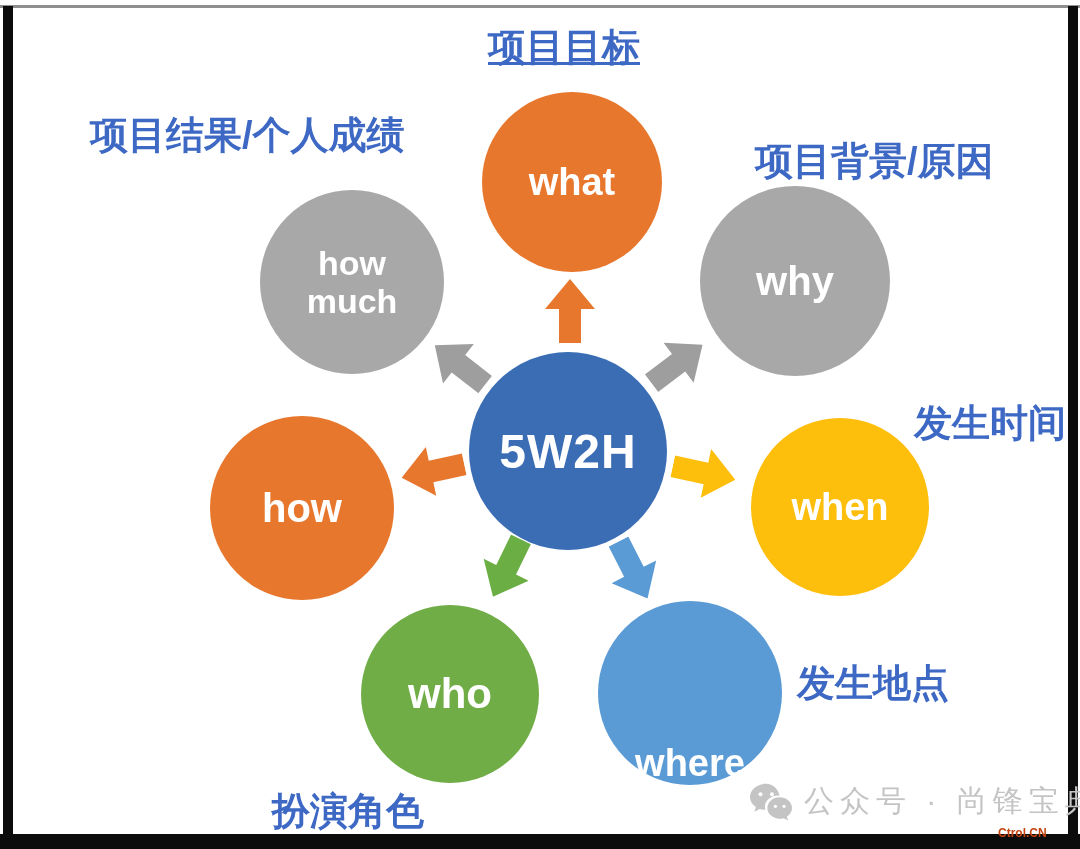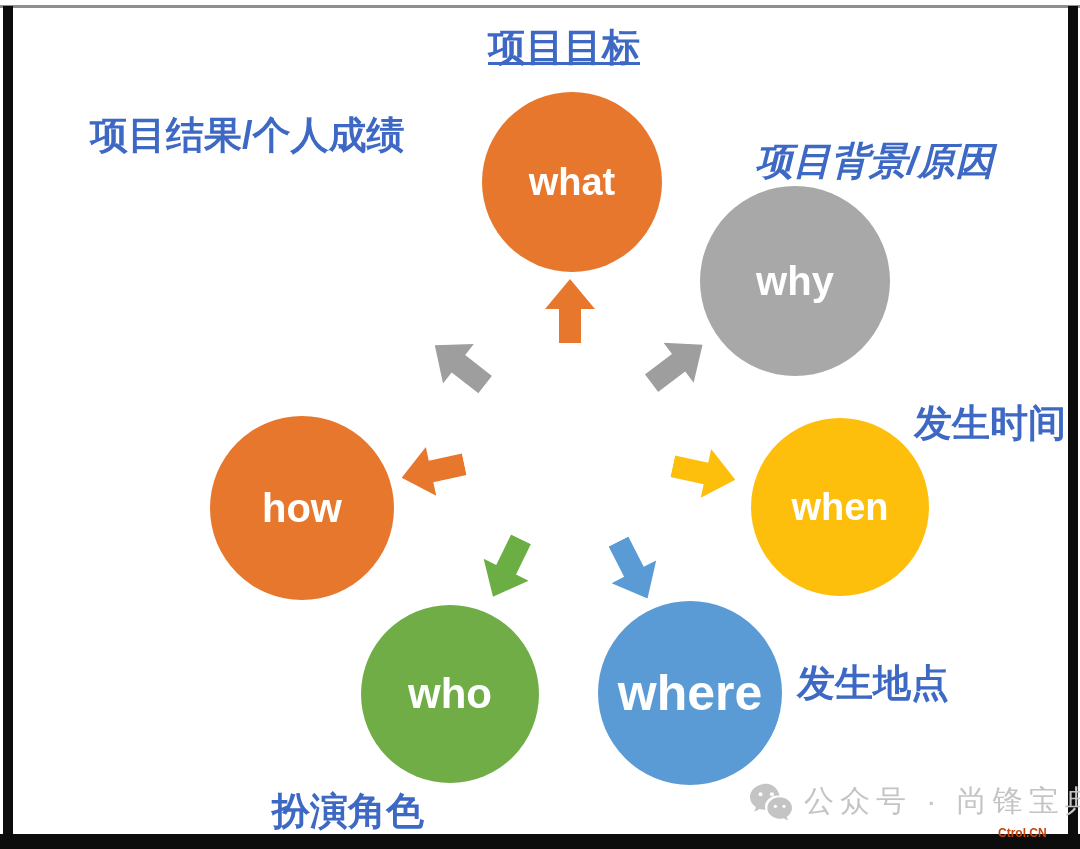--- a/index.html
+++ b/index.html
@@ -15,21 +15,21 @@
   
   .circle{
     position:absolute;border-radius:50%;display:flex;align-items:center;justify-content:center;
     color:#fff;font-weight:bold;text-align:center;
   }
   .circle span{display:block;}
   .c-center{left:469px;top:352px;width:198px;height:198px;font-size:48px;letter-spacing:1px;}
   .c-what  {left:482px;top:92px; width:180px;height:180px;font-size:38px;}
   .c-why   {left:700px;top:186px;width:190px;height:190px;font-size:40px;}
   .c-when  {left:751px;top:418px;width:178px;height:178px;font-size:38px;}
-  .c-where {left:598px;top:601px;width:184px;height:184px;font-size:50px;}
+  .c-where {left:598px;top:601px;width:184px;height:184px;font-size:38px;align-items:flex-end;}
   .c-who   {left:361px;top:605px;width:178px;height:178px;font-size:42px;}
   .c-how   {left:210px;top:416px;width:184px;height:184px;font-size:40px;}
   .c-howmuch{left:260px;top:190px;width:184px;height:184px;font-size:34px;line-height:1.12;}
   .c-howmuch span{width:130px;margin:0 auto;}
   
   .annot{position:absolute;font-weight:bold;font-size:38px;white-space:nowrap;}
   .a-what   {left:488px;top:22px;text-decoration:underline;}
   .a-why    {left:755px;top:136px;}
   .a-when   {left:898px;top:398px;}
   .a-where  {left:797px;top:658px;}
@@ -55,21 +55,21 @@
 <body>
 
 <div id="stage">
 
   <div class="frame-top"></div>
   <div class="frame-left"></div>
   <div class="frame-right"></div>
   <div class="frame-bottom"></div>
 
   <div class="annot a-what" style="color: rgb(61, 104, 196);">项目目标</div>
-  <div class="annot a-why" style="color: rgb(61, 104, 196); font-style: italic;">项目背景/原因</div>
+  <div class="annot a-why" style="color: rgb(61, 104, 196);">项目背景/原因</div>
   <div class="annot a-when" style="color: rgb(61, 104, 196); margin-left: 16px;">发生时间</div>
   <div class="annot a-where" style="color: rgb(61, 104, 196);">发生地点</div>
   <div class="annot a-who" style="color: rgb(61, 104, 196);">扮演角色</div>
   <div class="annot a-howmuch" style="color: rgb(61, 104, 196);">项目结果/个人成绩</div>
 
   <svg class="arrow ar-what" viewBox="0 0 64 50">
       <polygon points="0,14 34,14 34,0 64,25 34,50 34,36 0,36" style="fill: rgb(232, 119, 46);"></polygon>
     </svg>
   <svg class="arrow ar-why" viewBox="0 0 64 50">
       <polygon points="0,14 34,14 34,0 64,25 34,50 34,36 0,36" style="fill: rgb(158, 158, 158);"></polygon>
@@ -83,37 +83,43 @@
   <svg class="arrow ar-who" viewBox="0 0 64 50">
       <polygon points="0,14 34,14 34,0 64,25 34,50 34,36 0,36" style="fill: rgb(106, 174, 68);"></polygon>
     </svg>
   <svg class="arrow ar-how" viewBox="0 0 64 50">
       <polygon points="0,14 34,14 34,0 64,25 34,50 34,36 0,36" style="fill: rgb(232, 119, 46);"></polygon>
     </svg>
   <svg class="arrow ar-howmuch" viewBox="0 0 64 50">
       <polygon points="0,14 34,14 34,0 64,25 34,50 34,36 0,36" style="fill: rgb(158, 158, 158);"></polygon>
     </svg>
 
+  <div class="circle c-center" style="background-color: rgb(59, 109, 181);">
+    <span>5W2H</span>
+  </div>
   <div class="circle c-what" style="background-color: rgb(232, 119, 46);">
     <span>what</span>
   </div>
   <div class="circle c-why" style="background-color: rgb(168, 168, 168);">
     <span>why</span>
   </div>
   <div class="circle c-when" style="background-color: rgb(253, 190, 12);">
     <span>when</span>
   </div>
   <div class="circle c-where" style="background-color: rgb(91, 155, 213);">
     <span>where</span>
   </div>
   <div class="circle c-who" style="background-color: rgb(112, 173, 71); align-items: center;">
     <span>who</span>
   </div>
   <div class="circle c-how" style="background-color: rgb(232, 119, 46);">
     <span>how</span>
+  </div>
+  <div class="circle c-howmuch" style="background-color: rgb(168, 168, 168);">
+    <span>how much</span>
   </div>
 
   <div class="watermark">
     <svg class="wechat-icon" viewBox="0 0 48 44" width="46" height="42">
       <path d="M19 4C9.6 4 2 10.2 2 17.8c0 4.3 2.4 8.1 6.2 10.6l-1.6 4.8 5.6-2.8c1.5.4 3 .7 4.7.7.4 0 .9 0 1.3-.1-.3-1-.5-2-.5-3.1 0-6.4 6.2-11.6 13.8-11.6.5 0 1 0 1.5.1C31.6 9.6 25.9 4 19 4z"></path>
       <circle cx="13" cy="15" r="2.1" fill="#fff"></circle>
       <circle cx="25" cy="15" r="2.1" fill="#fff"></circle>
       <path d="M46 29.4c0-6.2-5.8-11.2-12.9-11.2s-12.9 5-12.9 11.2 5.8 11.2 12.9 11.2c1.5 0 2.9-.2 4.2-.6l4.6 2.3-1.3-3.9c3.3-2.1 5.4-5.3 5.4-9z"></path>
       <circle cx="28.6" cy="27.6" r="1.7" fill="#fff"></circle>
       <circle cx="37.6" cy="27.6" r="1.7" fill="#fff"></circle>

